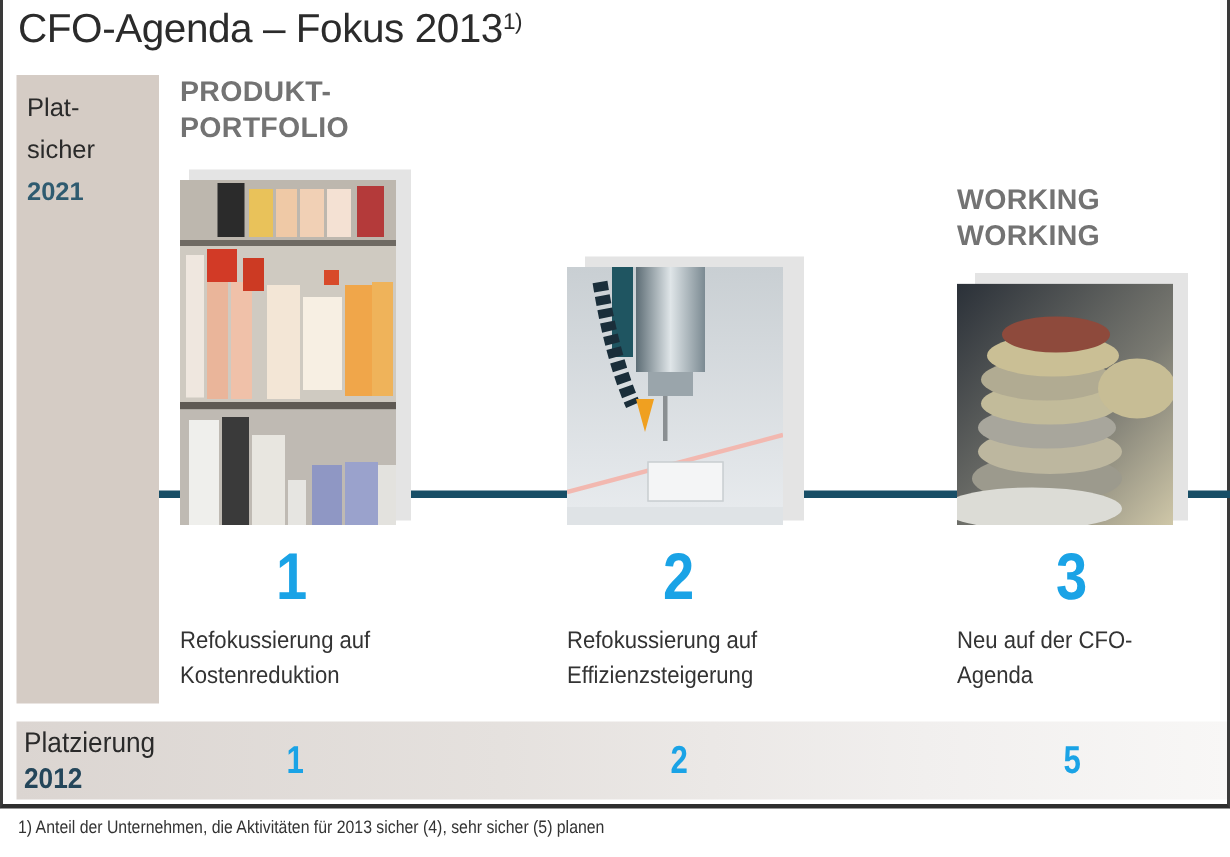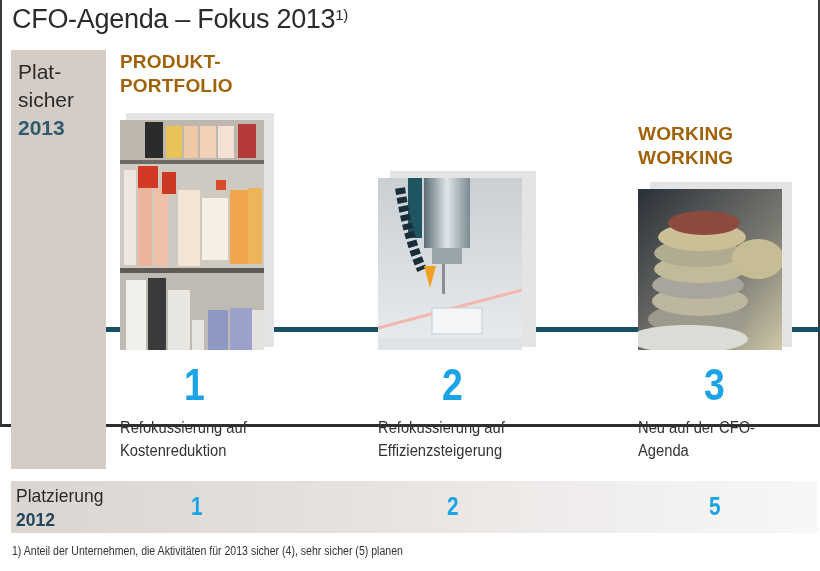--- a/index.html
+++ b/index.html
@@ -1,46 +1,46 @@
 <!DOCTYPE html>
 <html><head>
   <meta charset="utf-8">
   <style>
     * { box-sizing: border-box; margin: 0; padding: 0; }
     html, body { width: 820px; height: 571px; overflow: hidden; background: #ffffff; }
     body { font-family: "Liberation Sans", sans-serif; position: relative; }
 
     .frame {
-      position: absolute; left: 0; top: 0; width: 820px; height: 427px;
+      position: absolute; left: 0; top: 0; width: 820px; height: 539px;
       border-left: 2px solid #3a3a3a; border-right: 2px solid #3a3a3a; border-bottom: 3px solid #2e2e2e;
       background: #fff;
     }
     .title {
       position: absolute; left: 10px; top: 4px;
       font-size: 27px; color: #2b2b2b; letter-spacing: -0.3px; font-weight: normal;
     }
     .title sup { font-size: 15px; vertical-align: top; position: relative; top: 2px; }
 
     .left-band {
       position: absolute; left: 9px; top: 50px; width: 95px; height: 419px;
       background: #d5ccc5;
     }
     .left-band .lbl {
       position: absolute; left: 7px; top: 8px;
-      font-size: 21px; line-height: 28px; color: #2a2a2a;
+      font-size: 17px; line-height: 28px; color: #2a2a2a;
     }
     .left-band .yr { color: #2f5b70; font-weight: bold; }
 
     .timeline {
       position: absolute; left: 104px; top: 327px; width: 714px; height: 5px;
       background: #184e66;
     }
 
     .col-head {
-      position: absolute; font-size: 19px; font-weight: bold; color: #a16207; line-height: 24px;
+      position: absolute; font-size: 19px; font-weight: bold; color: #737373; line-height: 24px;
       letter-spacing: 0.2px;
     }
 
     .photo { position: absolute; overflow: hidden; }
     .photo-shadow { position: absolute; background: #e4e4e4; }
 
     .big-num {
       position: absolute; font-size: 44px; font-weight: bold; color: #1aa3e6;
       font-family: "Liberation Sans", sans-serif; transform: scaleX(0.85); transform-origin: left top;
     }
@@ -74,21 +74,21 @@
 <body>
 
 <div class="frame">
 
   <h1 class="title"><span>CFO-Agenda – Fokus 2013</span><sup>1)</sup></h1>
 
   <div class="left-band">
     <div class="lbl">
       <div>Plat-</div>
       <div>sicher</div>
-      <div class="yr">2013</div>
+      <div class="yr">2021</div>
     </div>
   </div>
 
   <div class="timeline"></div>
 
   <div class="col-head" style="left:118px; top:50px;">
     <div>PRODUKT-</div>
     <div>PORTFOLIO</div>
   </div>
   <div class="photo-shadow" style="left:124px; top:113px; width:148px; height:234px;"></div>

